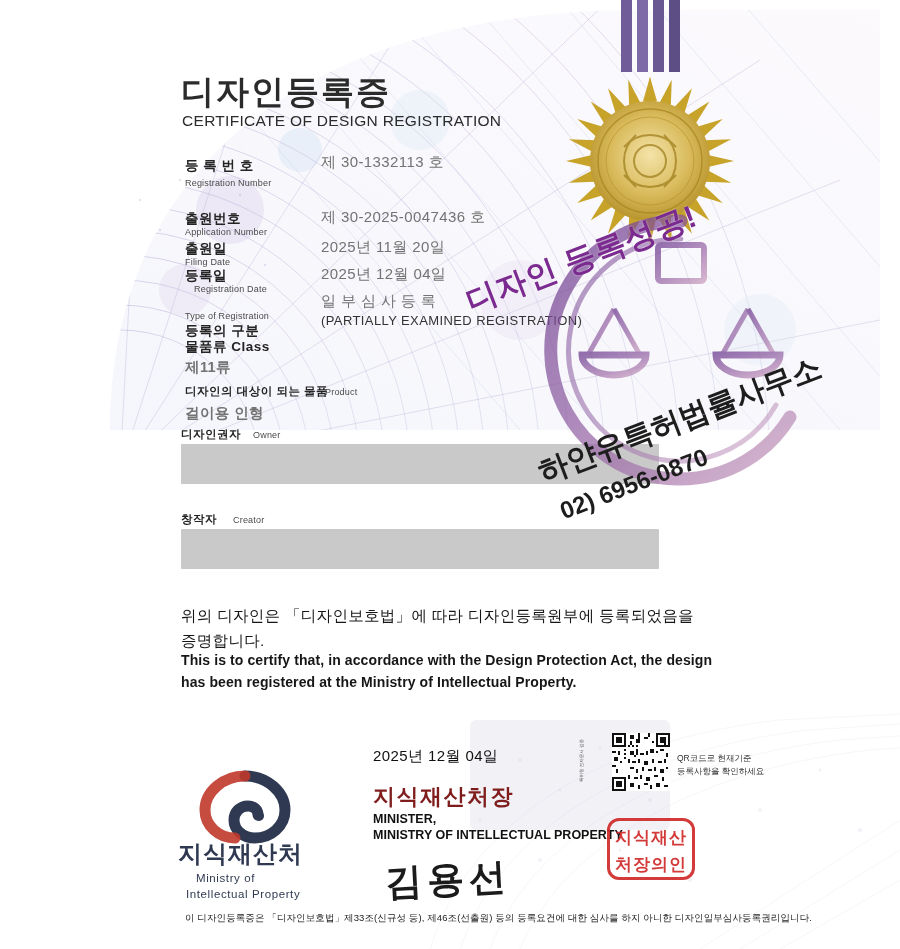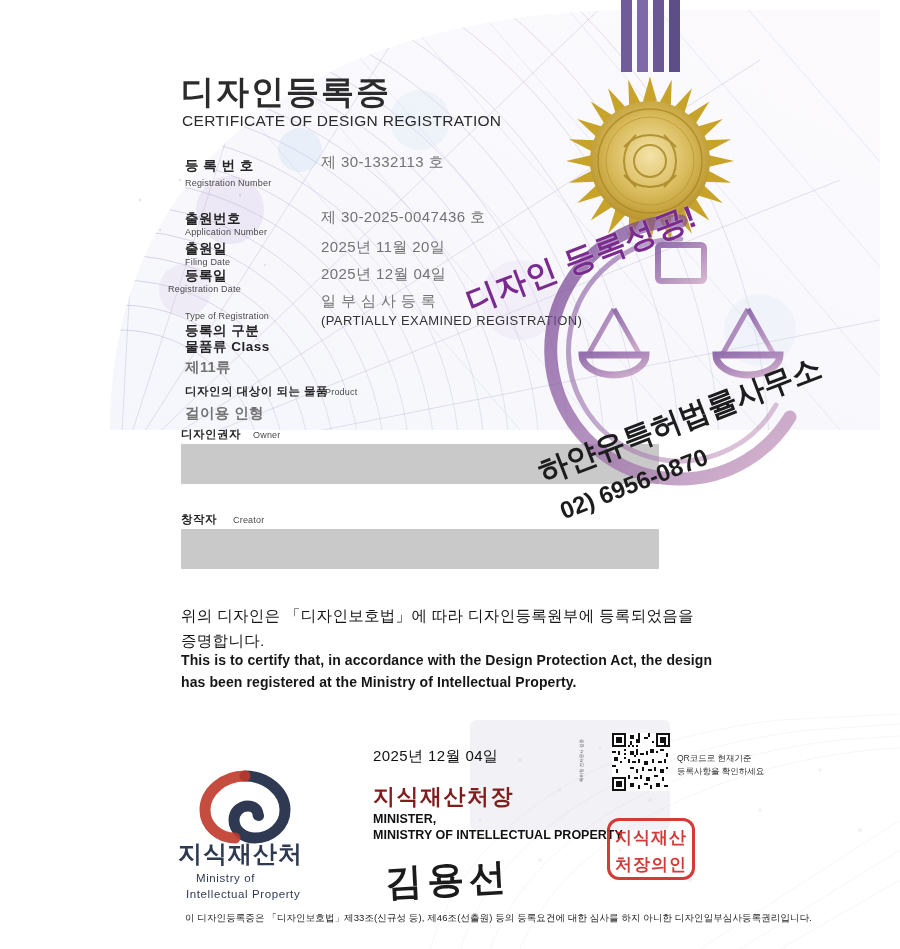--- a/index.html
+++ b/index.html
@@ -425,21 +425,21 @@
 
   <div class="field-ko" style="left:185px; top:210px;">출원번호</div>
   <div class="field-en" style="left:185px; top:227px;">Application Number</div>
   <div class="field-val" style="left:321px; top:208px;">제 30-2025-0047436 호</div>
 
   <div class="field-ko" style="left:185px; top:240px;">출원일</div>
   <div class="field-en" style="left:185px; top:257px;">Filing Date</div>
   <div class="field-val" style="left:321px; top:238px;">2025년 11월 20일</div>
 
   <div class="field-ko" style="left:185px; top:267px;">등록일</div>
-  <div class="field-en" style="left:168px; top:284px;">Registration Date</div>
+  <div class="field-en" style="left:194px; top:284px;">Registration Date</div>
   <div class="field-val" style="left:321px; top:265px;">2025년 12월 04일</div>
 
   <div class="field-ko" style="left:185px; top:294px;margin-top:28px;">등록의 구분</div>
   <div class="field-en" style="left:185px; top:311px;">Type of Registration</div>
   <div class="field-val" style="left:321px; top:292px;">일 부 심 사 등 록</div>
   <div class="field-val small" style="left:321px; top:313px;">(PARTIALLY EXAMINED REGISTRATION)</div>
 
   <div class="field-ko" style="left:185px; top:338px;">물품류  Class</div>
   <div class="field-val bold" style="left:185px; top:358px; font-size:14.5px;">제11류</div>
 

